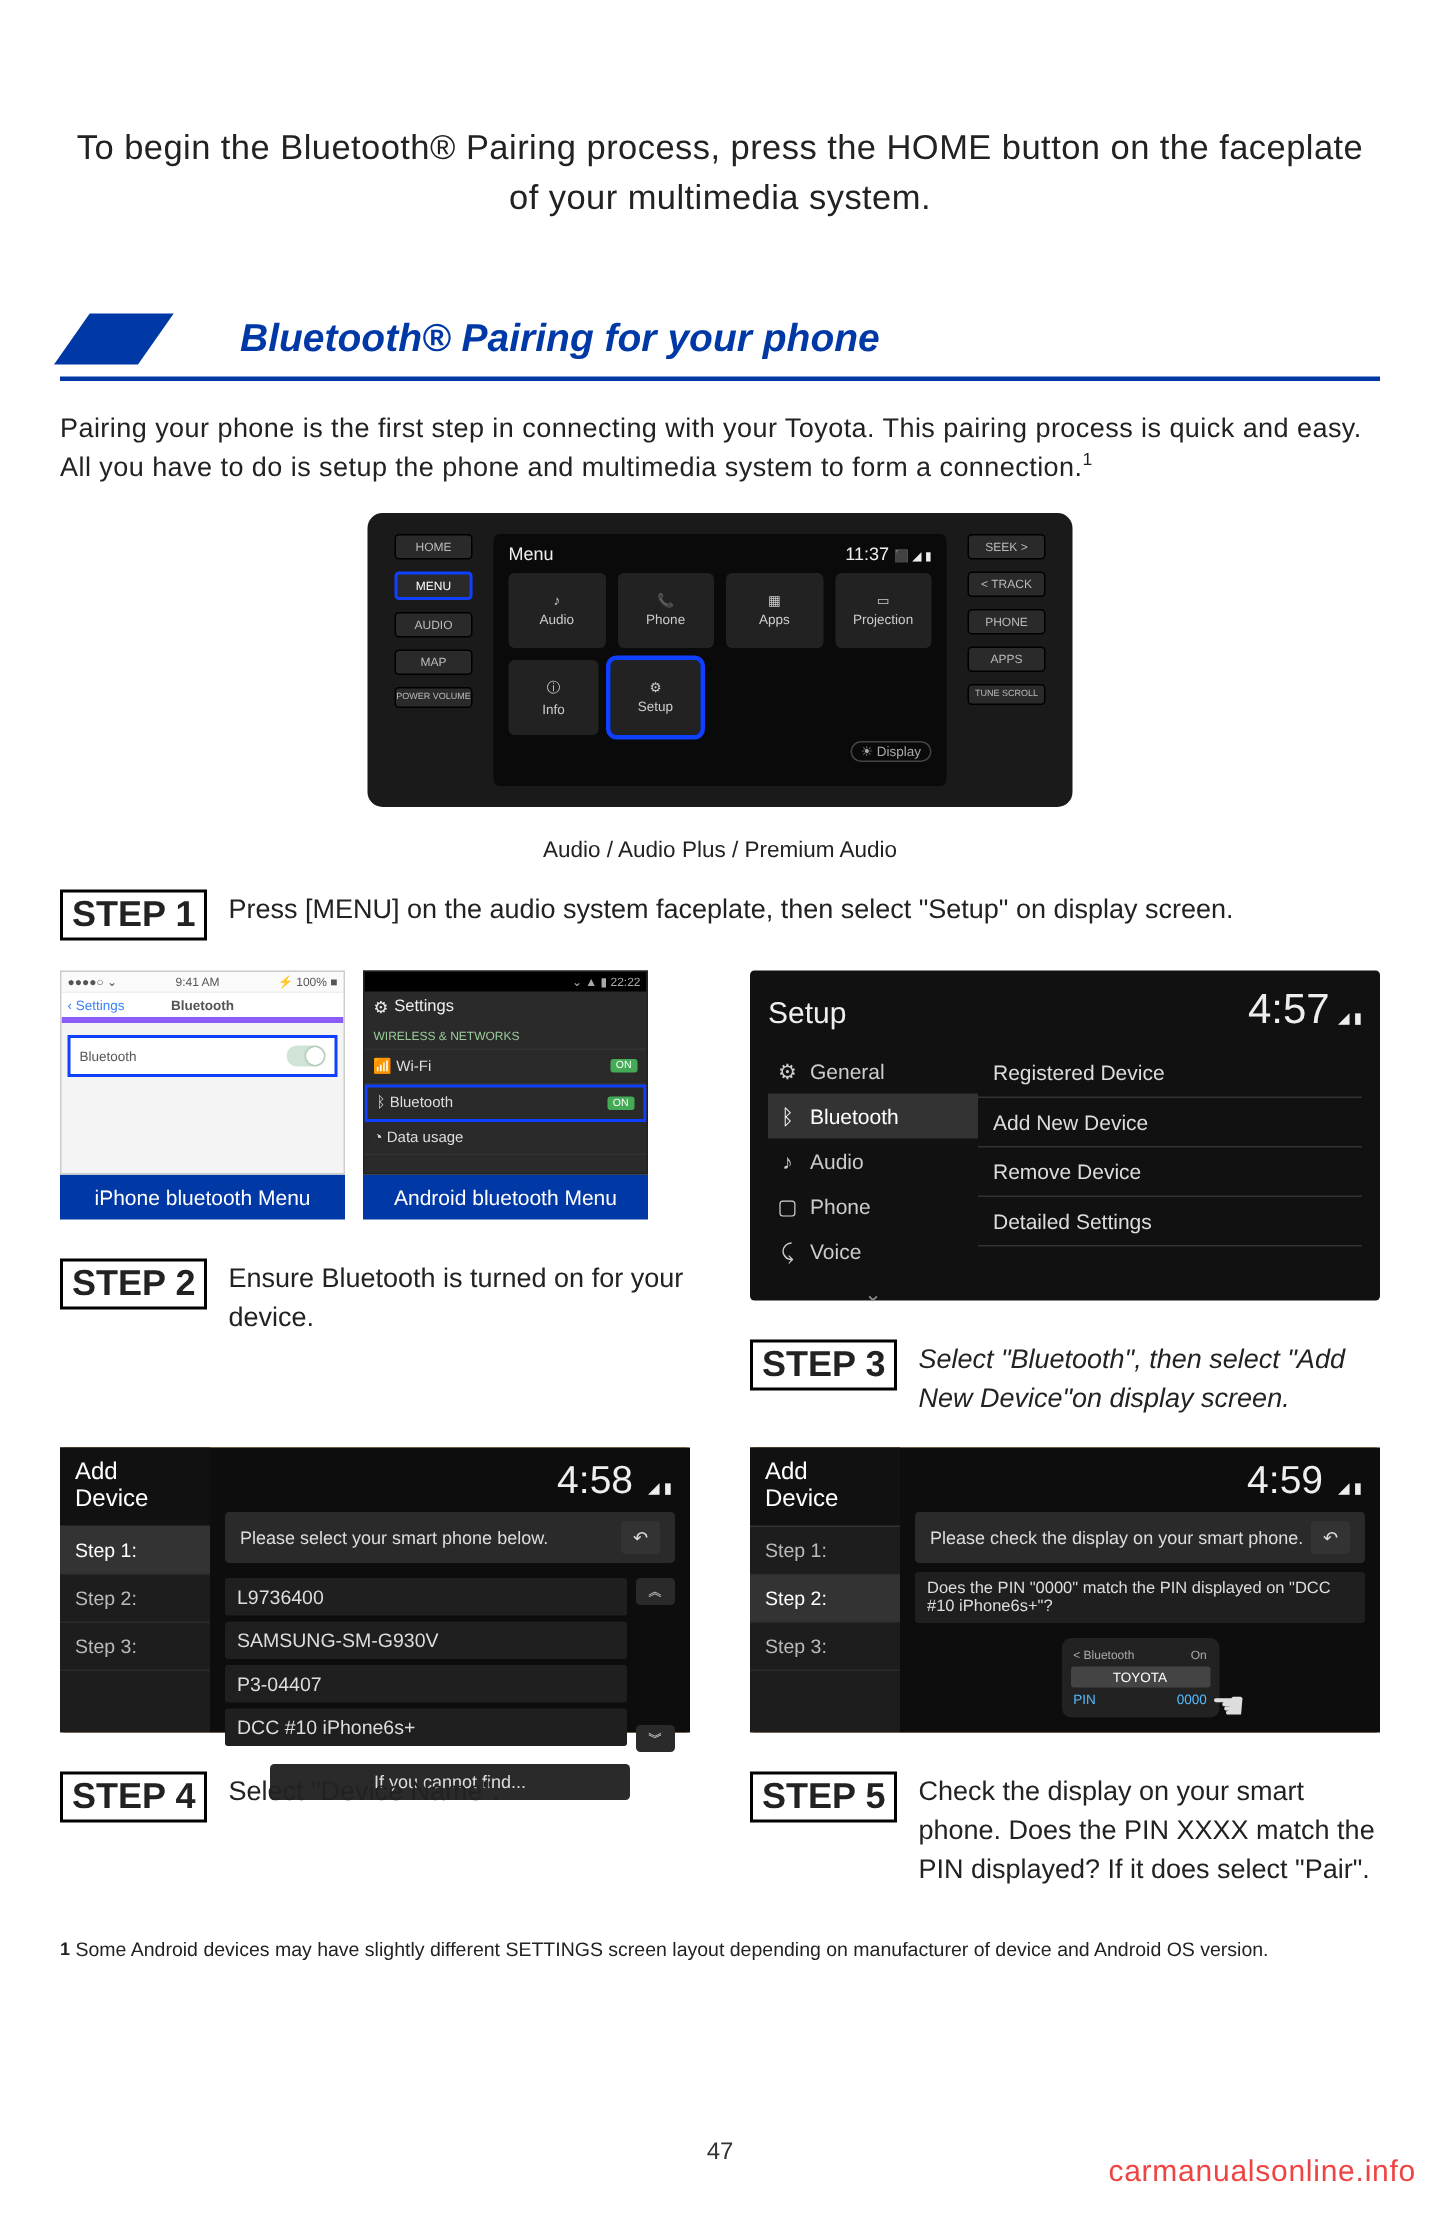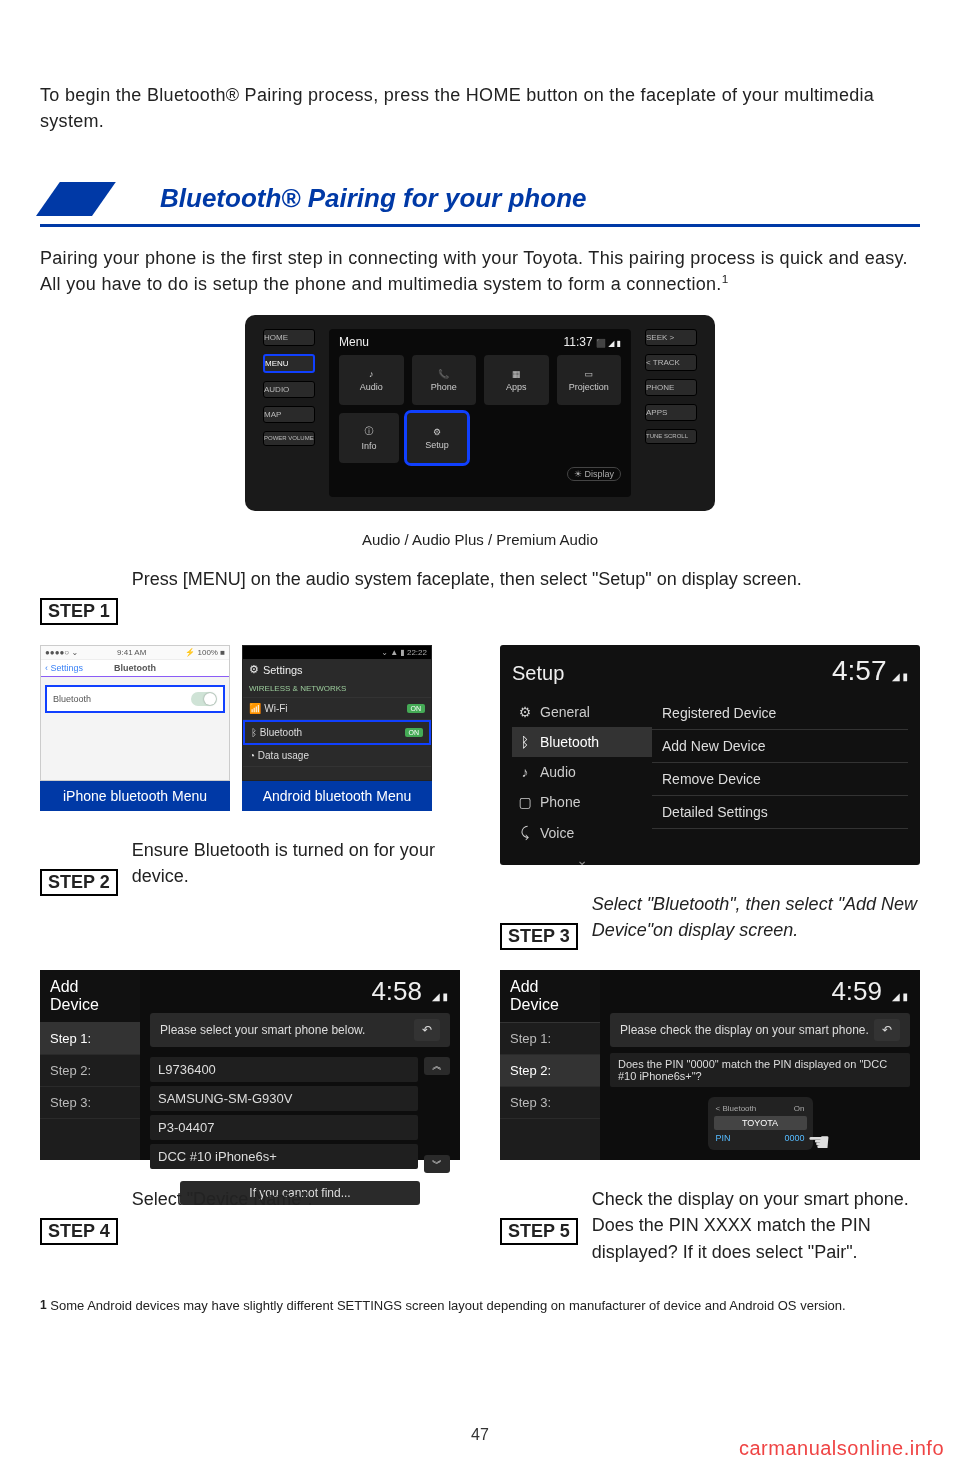--- a/index.html
+++ b/index.html
@@ -5,21 +5,21 @@
   * { box-sizing: border-box; margin: 0; padding: 0; }
   body {
     width: 960px;
     height: 1484px;
     background: #fff;
     font-family: Arial, Helvetica, sans-serif;
     color: #222;
     position: relative;
     padding: 82px 40px 0 40px;
   }
-  .intro { font-size: 18px; line-height: 1.45; letter-spacing: 0.3px; margin-bottom: 48px; }
+  .intro { font-size: 23px; line-height: 1.45; letter-spacing: 0.3px; margin-bottom: 60px; text-align: center; }
   .sup { font-size: 0.65em; vertical-align: super; }
   .section-header { position: relative; margin-bottom: 8px; }
   .section-header .sh-bar {
     display: inline-block;
     width: 56px;
     height: 34px;
     background: #0039a6;
     transform: skewX(-35deg);
     transform-origin: bottom left;
     vertical-align: bottom;
@@ -34,44 +34,44 @@
     font-style: italic;
     color: #0039a6;
   }
   .section-rule { border: 0; border-top: 3px solid #0039a6; margin-bottom: 18px; }
   .para { font-size: 18px; line-height: 1.45; letter-spacing: 0.3px; margin-bottom: 18px; }
 
   
   .dash-wrap { display:flex; flex-direction:column; align-items:center; margin-bottom: 18px; }
   .dash { width: 470px; height: 196px; background: #1a1a1a; border-radius: 10px; padding: 14px 18px; display:flex; gap:14px; position:relative; }
   .dash .side-col { width:52px; display:flex; flex-direction:column; gap:8px; }
-  .dash .side-btn { background:#2a2a2a; border:1px solid #000; border-radius:3px; color:#bbb; font-size:8px; padding:3px 0; }
+  .dash .side-btn { background:#2a2a2a; border:1px solid #000; border-radius:3px; color:#bbb; font-size:8px; text-align:center; padding:3px 0; }
   .dash .side-btn.sel { border:2px solid #1040ff; color:#fff; }
   .dash .screen { flex:1; background:#0a0a0a; border-radius:4px; padding:6px 10px; display:flex; flex-direction:column; }
   .dash .screen-top { display:flex; justify-content:space-between; color:#eee; font-size:12px; margin-bottom:6px;}
   .dash .tiles { display:grid; grid-template-columns:repeat(4,1fr); gap:8px; }
   .dash .tile { background:#222; border-radius:4px; height:50px; display:flex; flex-direction:column; align-items:center; justify-content:center; color:#ccc; font-size:9px; gap:3px; }
   .dash .tiles2 { display:flex; gap:8px; margin-top:8px; }
   .dash .tile2 { background:#222; border-radius:4px; width:60px; height:50px; display:flex; flex-direction:column; align-items:center; justify-content:center; color:#ccc; font-size:9px; gap:3px;}
   .dash .disp-btn { align-self:flex-end; color:#aaa; font-size:9px; border:1px solid #444; border-radius:8px; padding:1px 6px; margin-top:4px;}
   .dash-caption { font-size: 15px; margin-top: 20px; }
 
   
   .step-row { display:flex; align-items:flex-start; gap:14px; margin-bottom: 20px; }
-  .step-badge { border:2px solid #000; font-weight:bold; font-size:18px; padding:1px 6px; white-space:nowrap;margin-top:32px; }
+  .step-badge { border:2px solid #000; font-weight:bold; font-size:24px; padding:1px 6px; white-space:nowrap; }
   .step-text { font-size:18px; line-height:1.45; }
   .step-text.italic { font-style: italic; }
 
   
   .phone-row { display:flex; gap:12px; margin-bottom: 26px; align-items: stretch;
   }
   .phone-box { width:190px;  display:flex; flex-direction:column;}
   .phone-img { flex:1 0 auto; height:136px; background:#f4f4f4; border:1px solid #ccc; font-size:9px; color:#555; position:relative; overflow:hidden;}
   .phone-img .statusbar { display:flex; justify-content:space-between; padding:2px 4px; font-size:8px; background:#fafafa; border-bottom:1px solid #eee;}
-  .phone-img .navline { display:flex; align-items:center; justify-content:center; padding:3px 0; font-weight:bold; position:relative; background:#fff; border-bottom:1px solid #8b5cf6;}
+  .phone-img .navline { display:flex; align-items:center; justify-content:center; padding:3px 0; font-weight:bold; position:relative; background:#fff; border-bottom:4px solid #8b5cf6;}
   .phone-img .navline .back { position:absolute; left:4px; color:#3b82f6; font-weight:normal;}
   .phone-img .bt-row { display:flex; justify-content:space-between; align-items:center; padding:5px 6px; background:#fff; border:2px solid #1040ff; margin:8px 4px;}
   .toggle { width:26px; height:14px; background:#cfe3d6; border-radius:8px; position:relative;}
   .toggle::after{content:""; width:12px;height:12px;background:#fff;border-radius:50%; position:absolute; right:1px; top:1px; box-shadow:0 0 2px rgba(0,0,0,.4);}
   .phone-label { background:#0039a6; color:#fff; text-align:center; font-size:14px; padding:7px 0;}
 
   .android-img { background:#2a2a2a; border:1px solid #222; color:#ddd;}
   .android-img .statusbar{ background:#000; color:#aaa; border:0;}
   .android-img .sect-h { padding:4px 6px; font-size:8px; color:#9ccc9c; border-bottom:1px solid #333;}
   .android-row { display:flex; justify-content:space-between; align-items:center; padding:5px 6px; border-bottom:1px solid #333; font-size:10px;}

